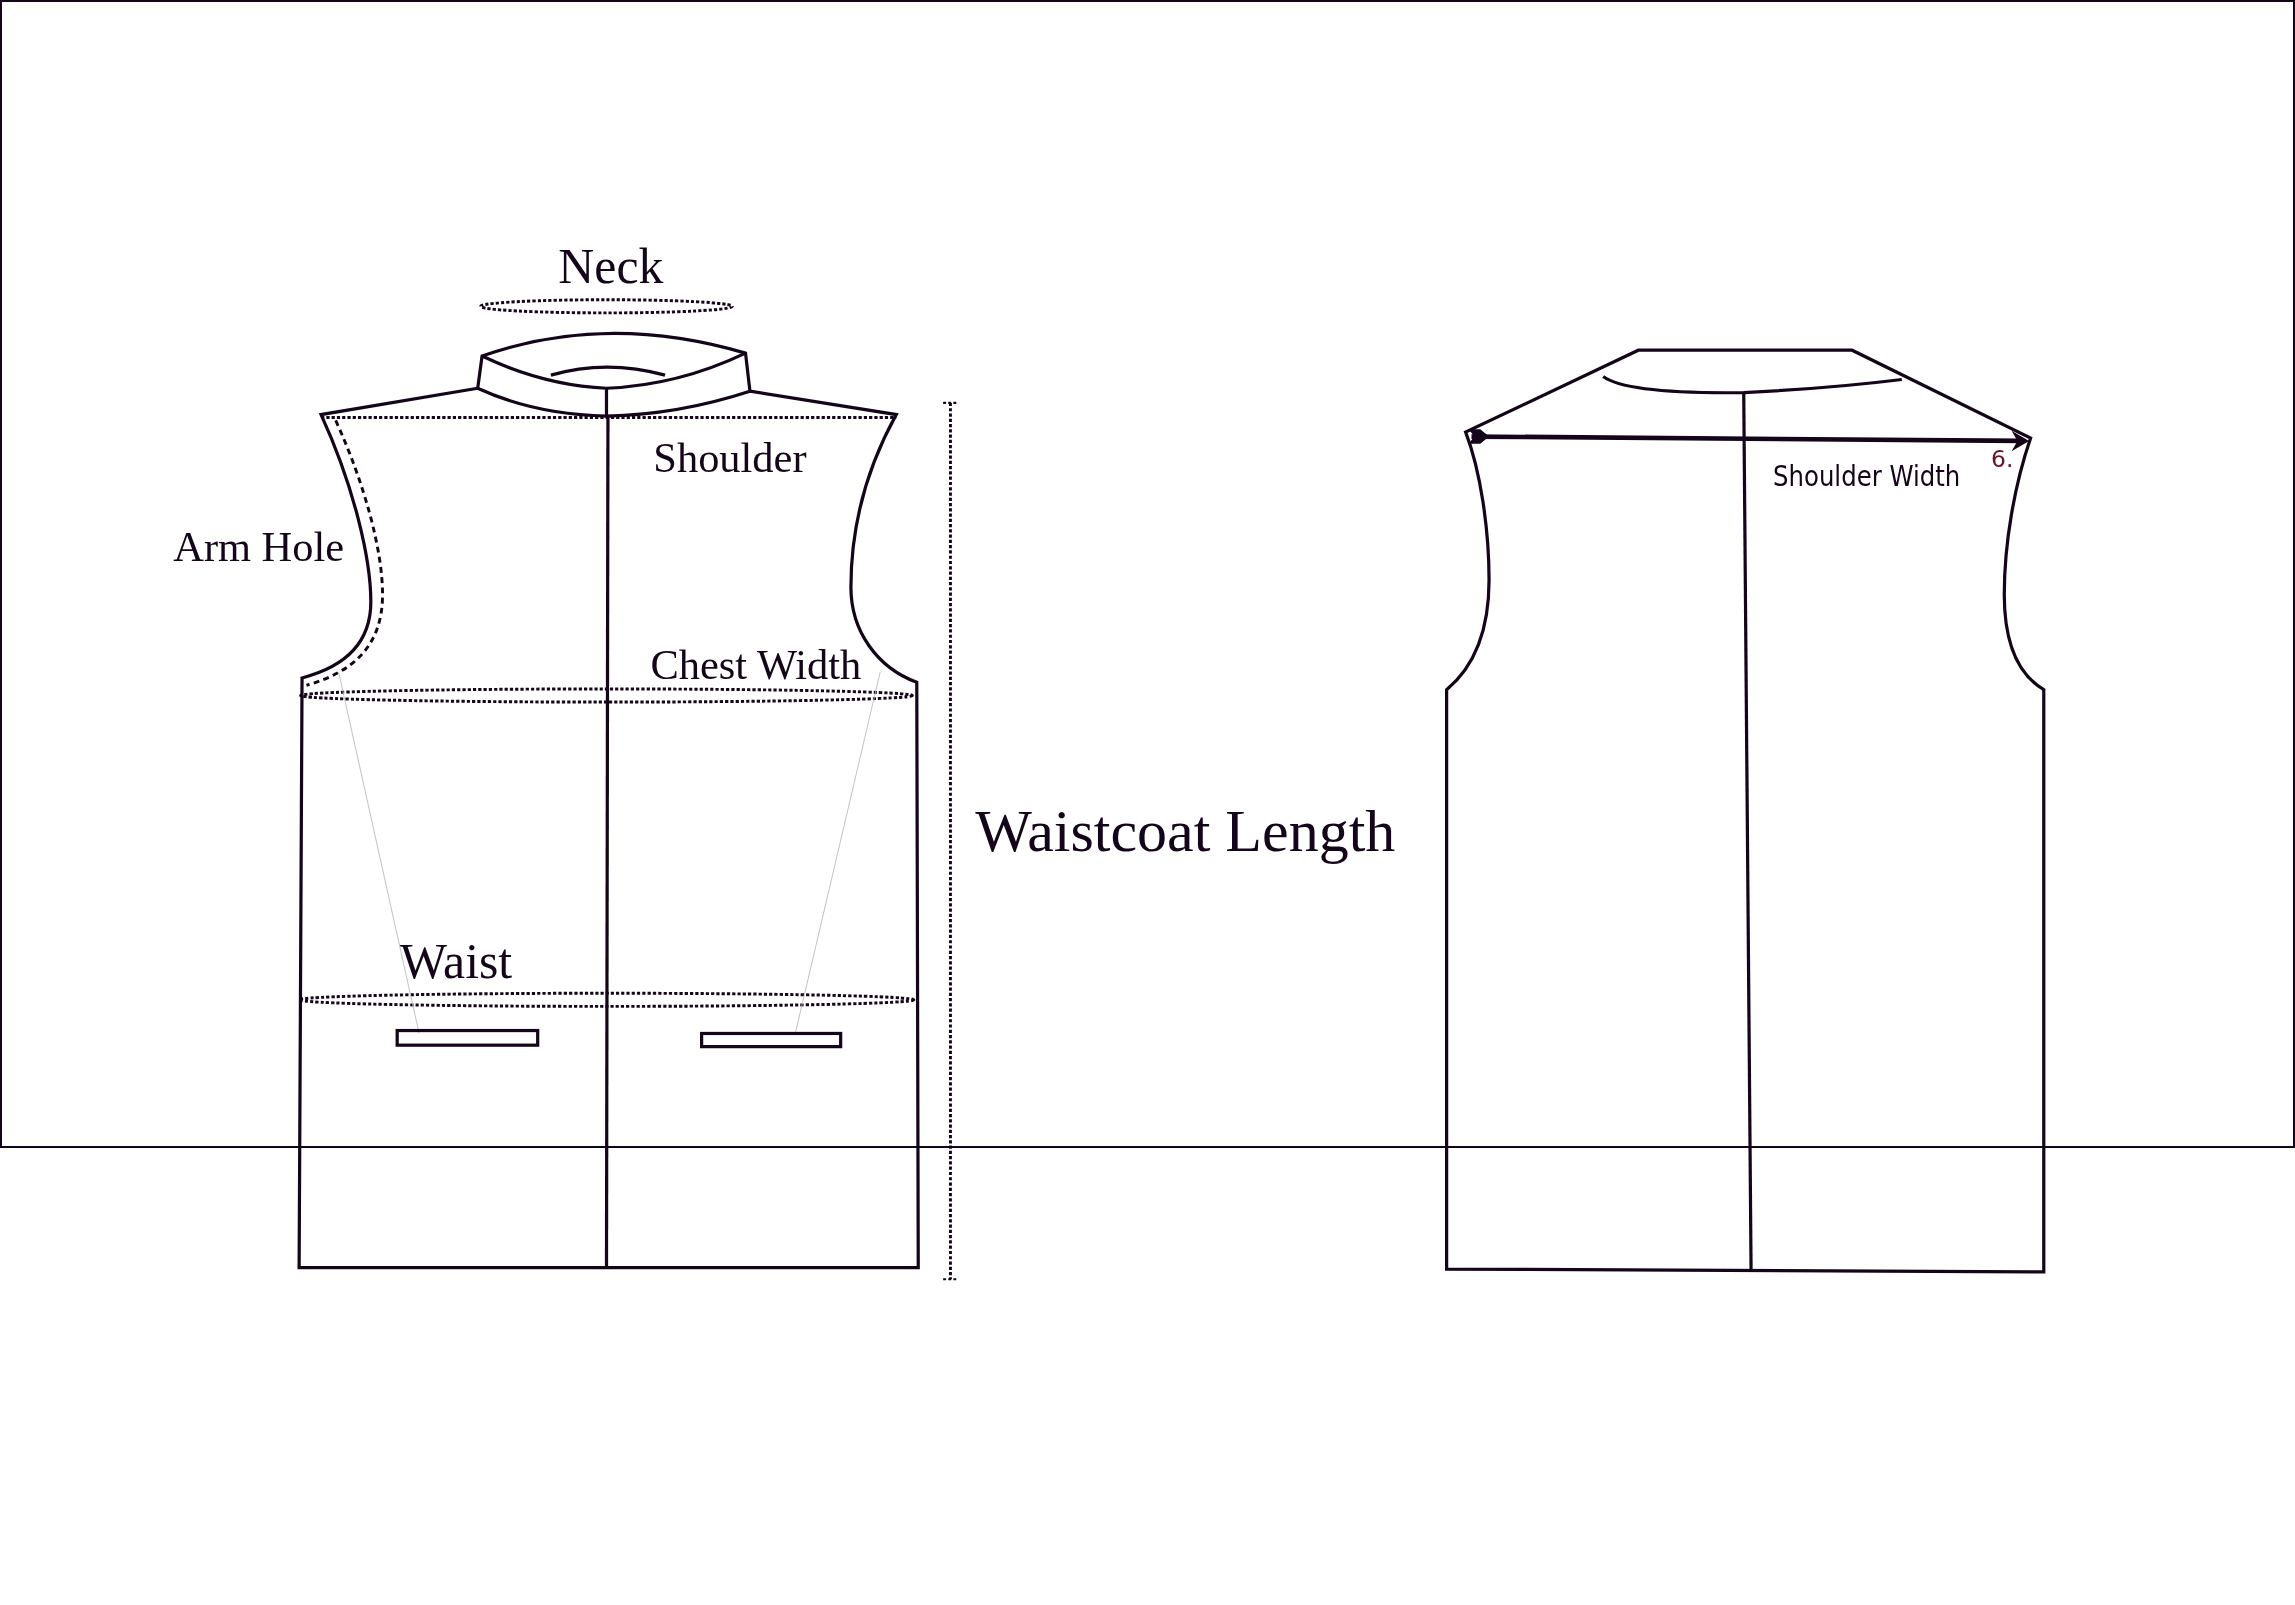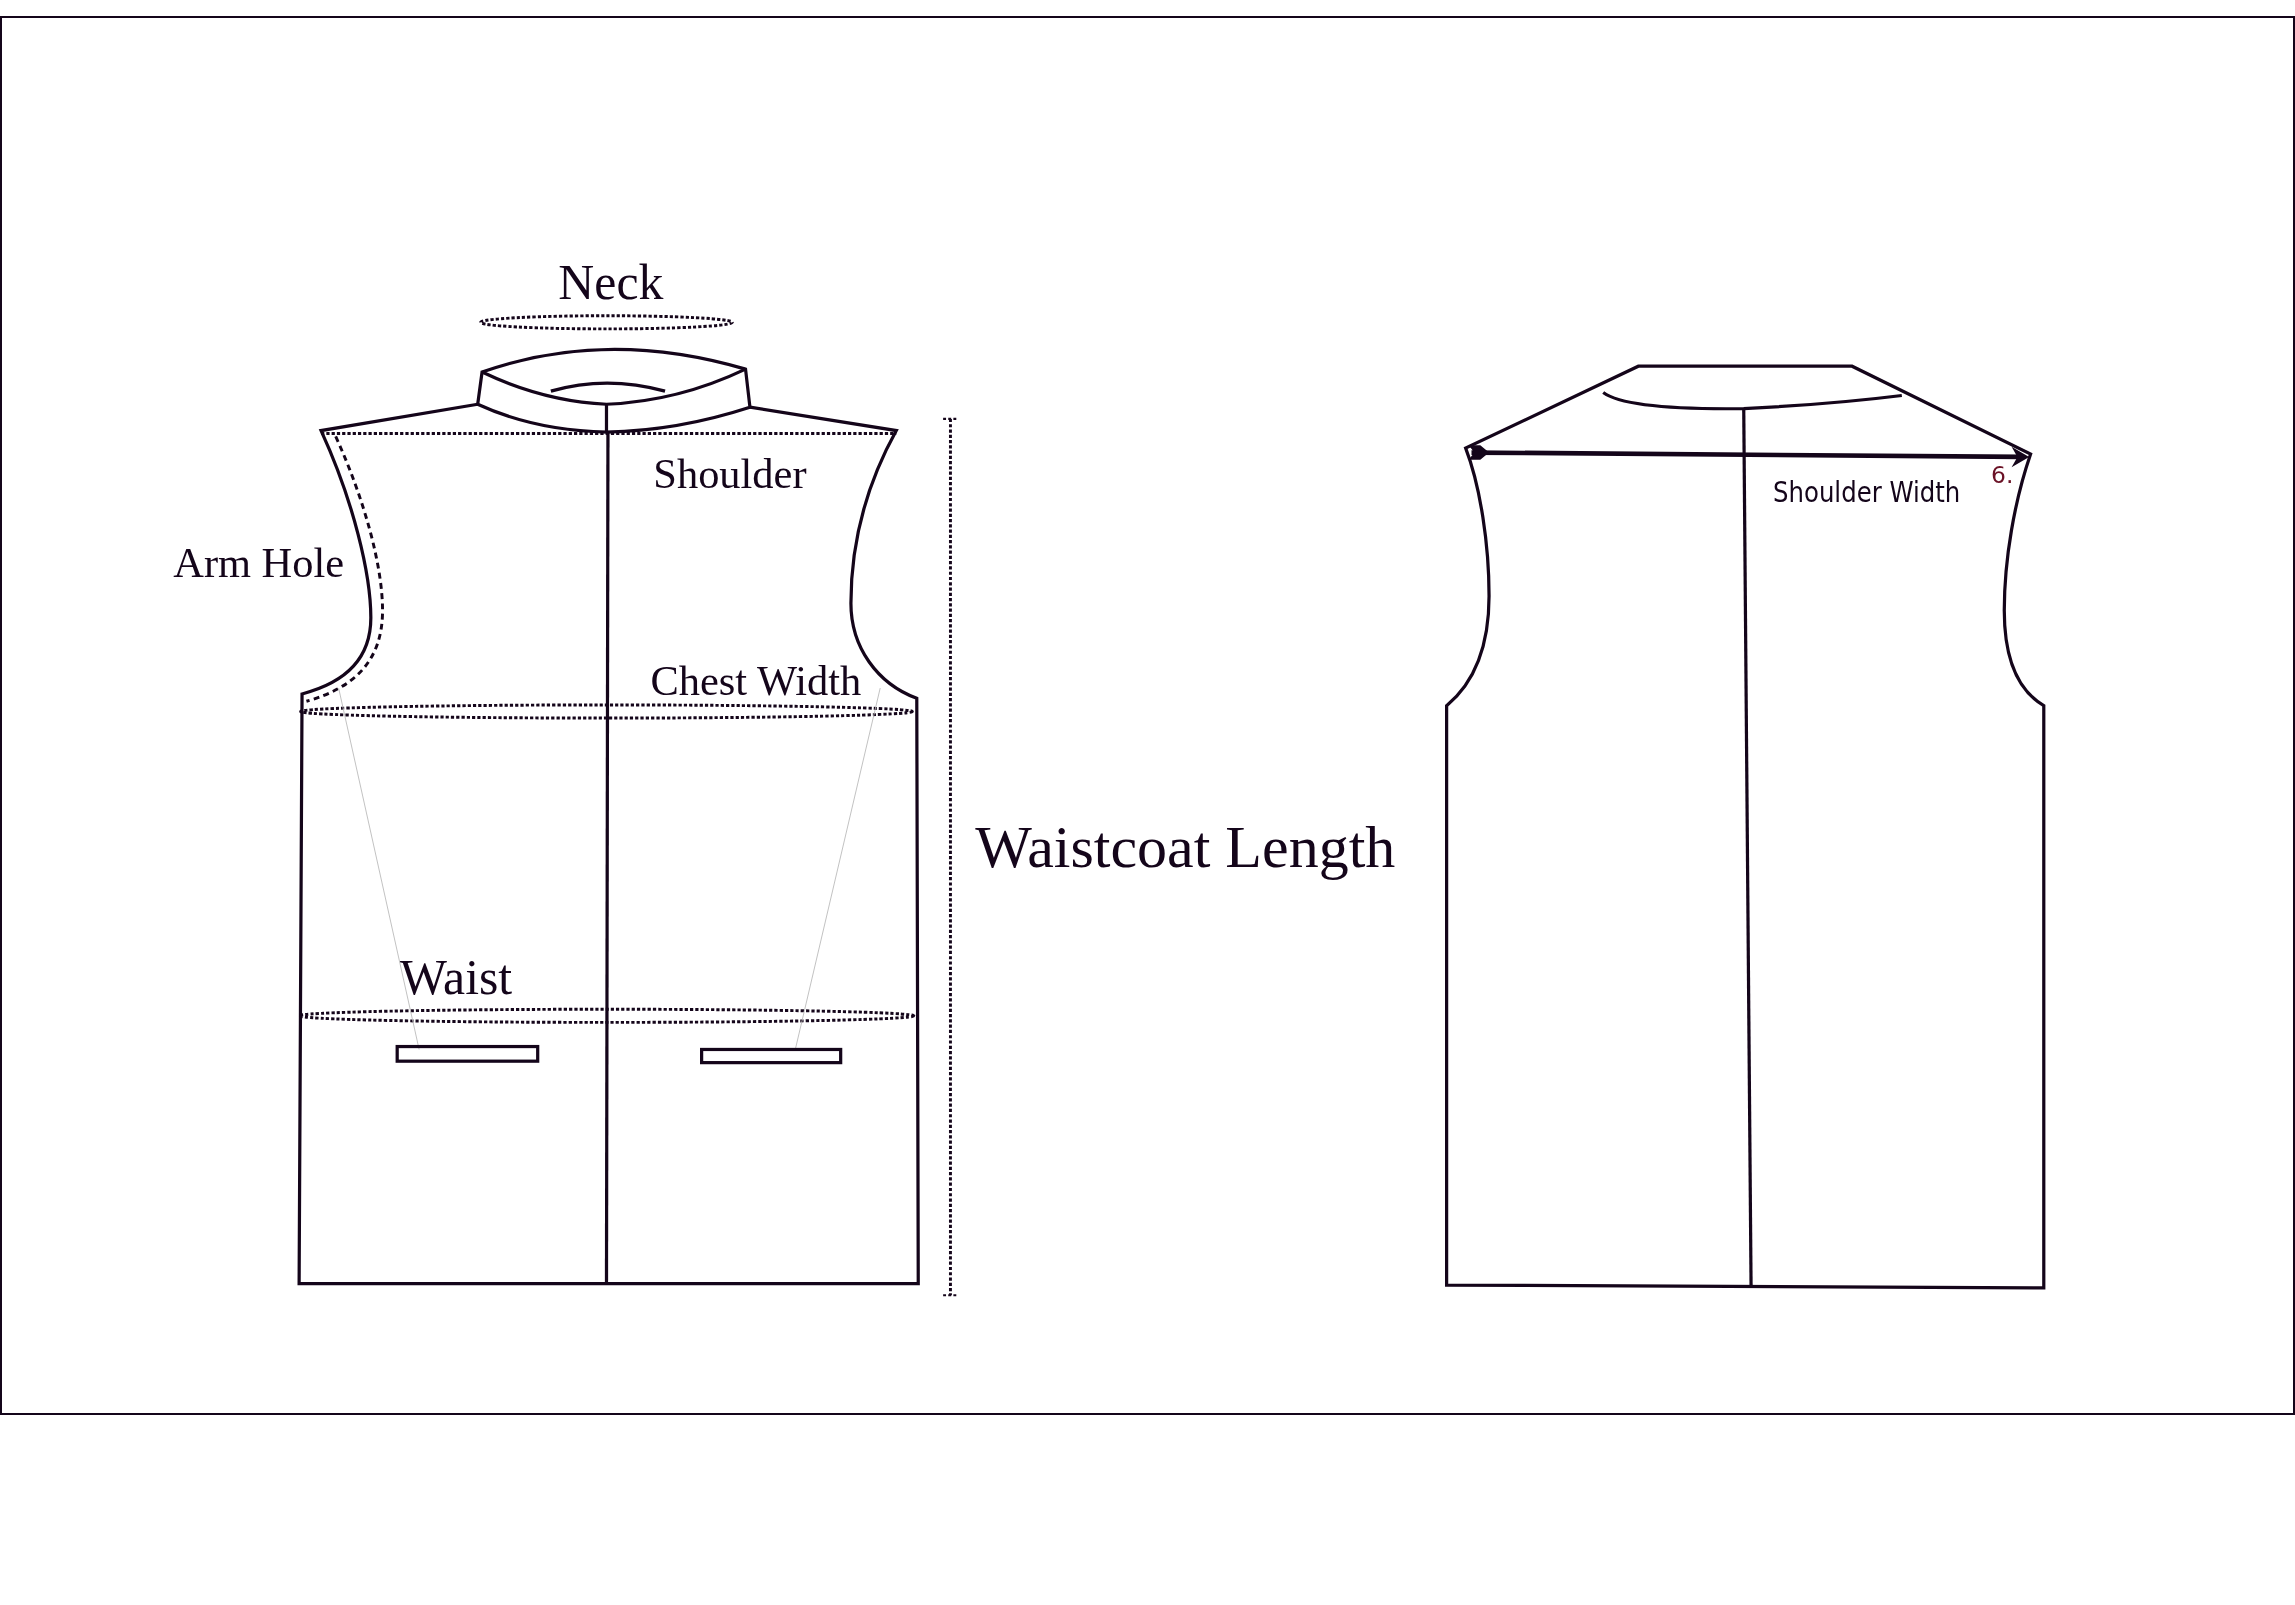--- a/index.html
+++ b/index.html
@@ -1,17 +1,17 @@
 <!DOCTYPE html>
 <html style="font-size:8.3px"><head>
 <meta charset="utf-8">
 <style>
   html, body { margin: 0; padding: 0; background: #ffffff; }
   body { width: 2295px; height: 1605px; overflow: hidden; position: relative; }
-  #canvas { position: absolute; left: 0; top: 0; width: 2295px; height: 1399px; box-sizing: border-box; border: 2.1px solid #14051a; background: #fff; margin-top: 16px; }
+  #canvas { position: absolute; left: 0; top: 0; width: 2295px; height: 1148px; box-sizing: border-box; border: 2.1px solid #14051a; background: #fff; }
   svg { position: absolute; left: 0; top: 0; width: 2295px; height: 1605px; }
   .serif { font-family: "Liberation Serif", "DejaVu Serif", serif; fill: #14051a; }
   .sans { font-family: "DejaVu Sans", "Liberation Sans", sans-serif; fill: #14051a; }
   .stroke { fill: none; stroke: #14051a; stroke-width: 2.2; stroke-linejoin: miter; }
   .thin { fill: none; stroke: #14051a; stroke-width: 1.4; }
   .dots { fill: none; stroke: #14051a; stroke-width: 2; stroke-dasharray: 2.2 1.4; }
   .dash { fill: none; stroke: #14051a; stroke-width: 2; stroke-dasharray: 4 3; }
   .guide { fill: none; stroke: #b9b9b9; stroke-width: 0.6; }
 </style>
 </head>

